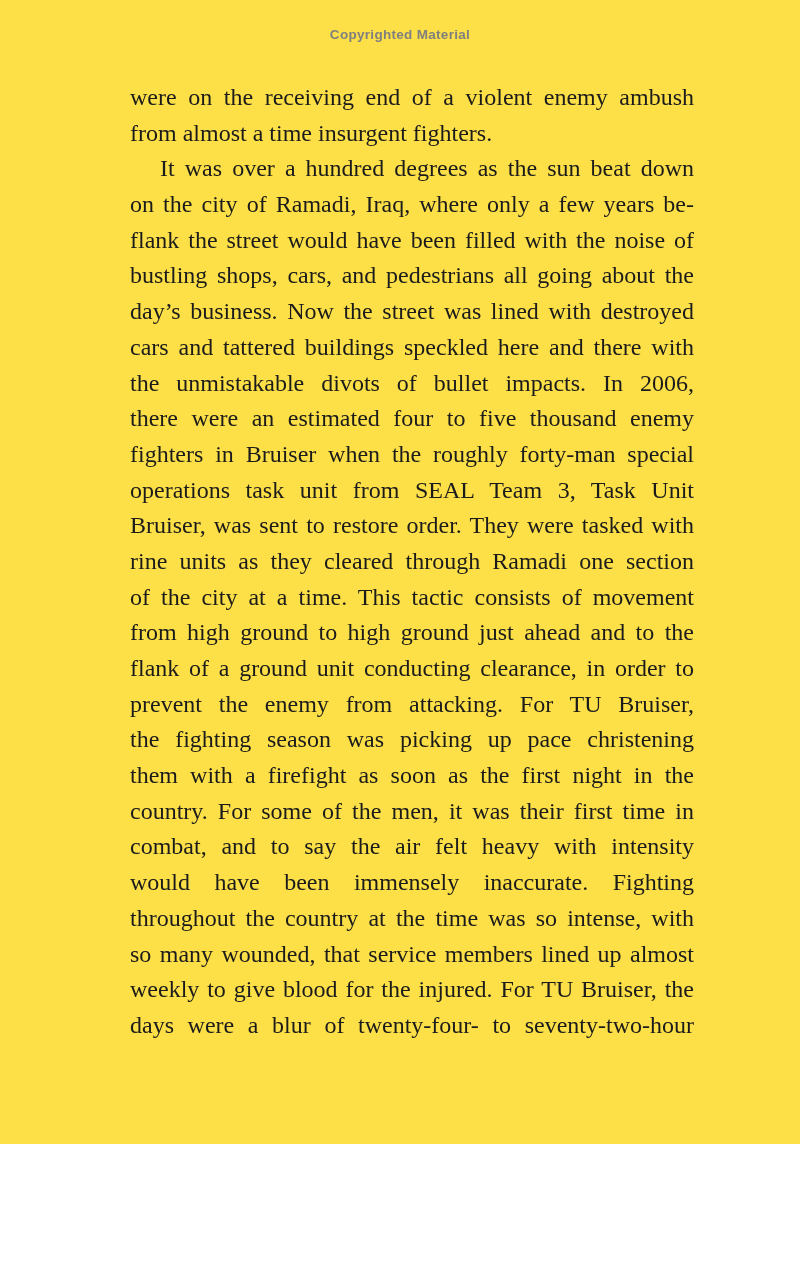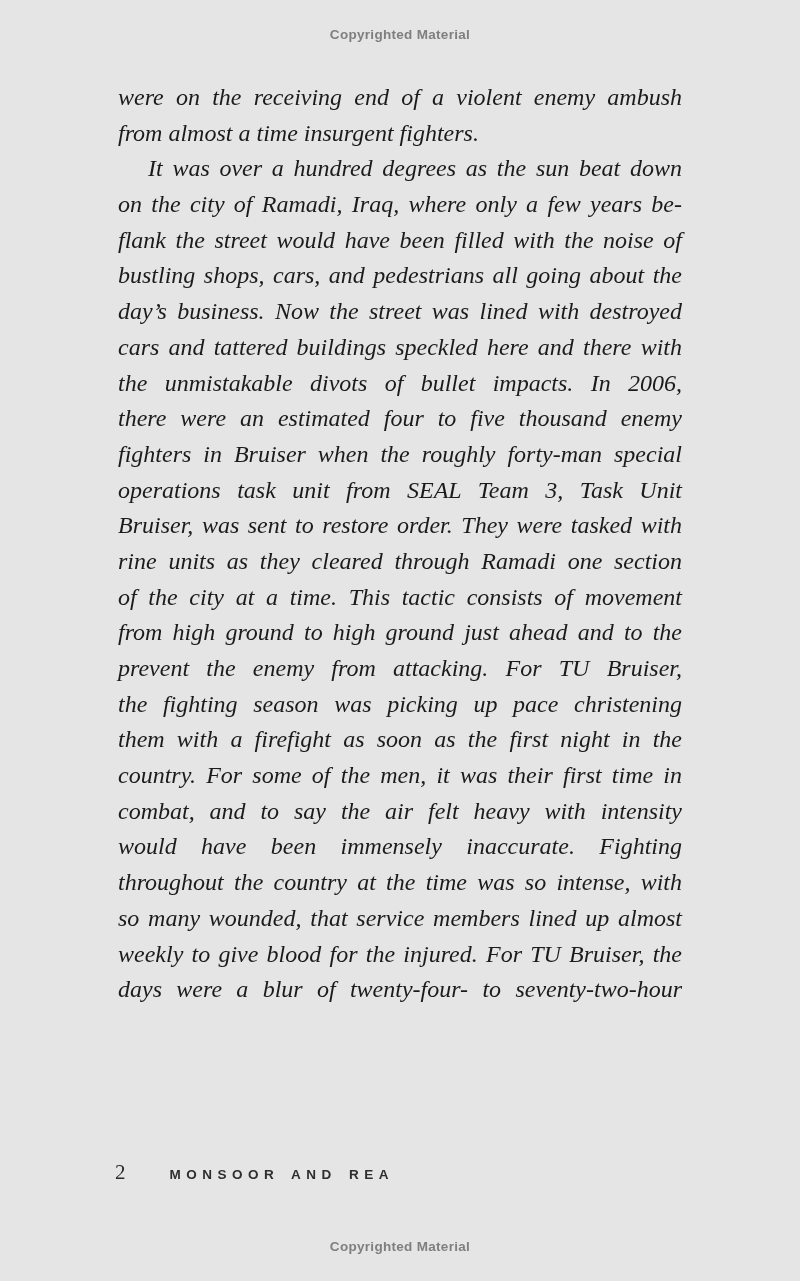--- a/index.html
+++ b/index.html
@@ -1,46 +1,45 @@
 <!DOCTYPE html>
 <html><head>
 <meta charset="utf-8">
 <style>
   * { margin: 0; padding: 0; box-sizing: border-box; }
   html, body { background: #ffffff; }
   .page {
     position: relative;
     width: 800px;
-    height: 1281px;
-    background: #e5e5e5;
+    height: 1144px;
+    background: #fde047;
     overflow: hidden;
     font-family: "Liberation Serif", serif;
   }
   .copyright-banner {
     position: absolute;
     left: 0;
     width: 800px;
     text-align: center;
     font-family: "Liberation Sans", sans-serif;
     font-weight: 700;
     font-size: 13.5px;
     letter-spacing: 0.3px;
     color: #7f7f7f;
   }
   .copyright-banner.top { top: 27px; }
   .copyright-banner.bottom { top: 1239px; }
   .body-text {
     position: absolute;
-    left: 118px;
+    left: 130px;
     top: 80px;
     width: 564px;
     font-family: "Liberation Serif", serif;
     font-size: 24px;
     color: #1b1b1b;
-    font-style: italic;
   }
   .line {
     height: 35.7px;
     line-height: 35.7px;
     text-align: justify;
     text-align-last: justify;
     white-space: normal;
     overflow: visible;
   }
   .line.no-just { text-align-last: left; }
@@ -86,20 +85,21 @@
       <div class="line">day’s business. Now the street was lined with destroyed</div>
       <div class="line">cars and tattered buildings speckled here and there with</div>
       <div class="line">the unmistakable divots of bullet impacts. In 2006,</div>
       <div class="line">there were an estimated four to five thousand enemy</div>
       <div class="line">fighters in Bruiser when the roughly forty-man special</div>
       <div class="line">operations task unit from SEAL Team 3, Task Unit</div>
       <div class="line">Bruiser, was sent to restore order. They were tasked with</div>
       <div class="line">rine units as they cleared through Ramadi one section</div>
       <div class="line">of the city at a time. This tactic consists of movement</div>
       <div class="line">from high ground to high ground just ahead and to the</div>
+      <div class="line">flank of a ground unit conducting clearance, in order to</div>
       <div class="line">prevent the enemy from attacking. For TU Bruiser,</div>
       <div class="line">the fighting season was picking up pace christening</div>
       <div class="line">them with a firefight as soon as the first night in the</div>
       <div class="line">country. For some of the men, it was their first time in</div>
       <div class="line">combat, and to say the air felt heavy with intensity</div>
       <div class="line">would have been immensely inaccurate. Fighting</div>
       <div class="line">throughout the country at the time was so intense, with</div>
       <div class="line">so many wounded, that service members lined up almost</div>
       <div class="line">weekly to give blood for the injured. For TU Bruiser, the</div>
       <div class="line">days were a blur of twenty-four- to seventy-two-hour</div>

